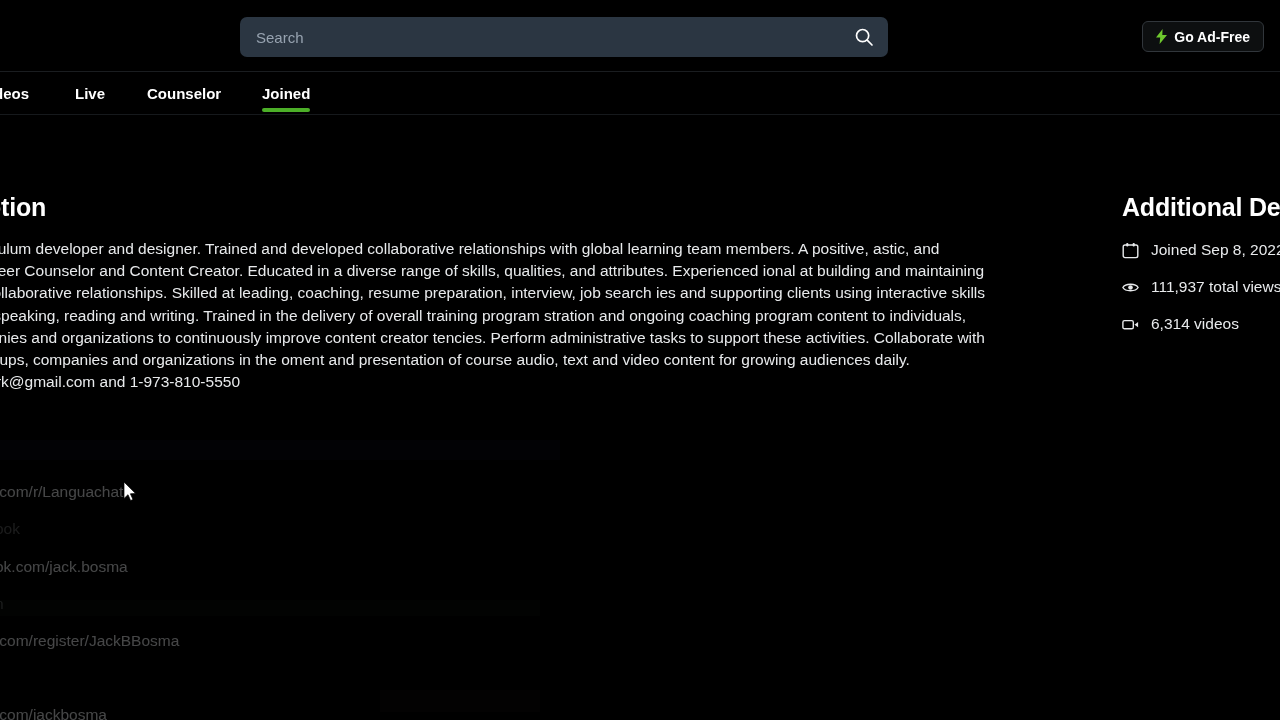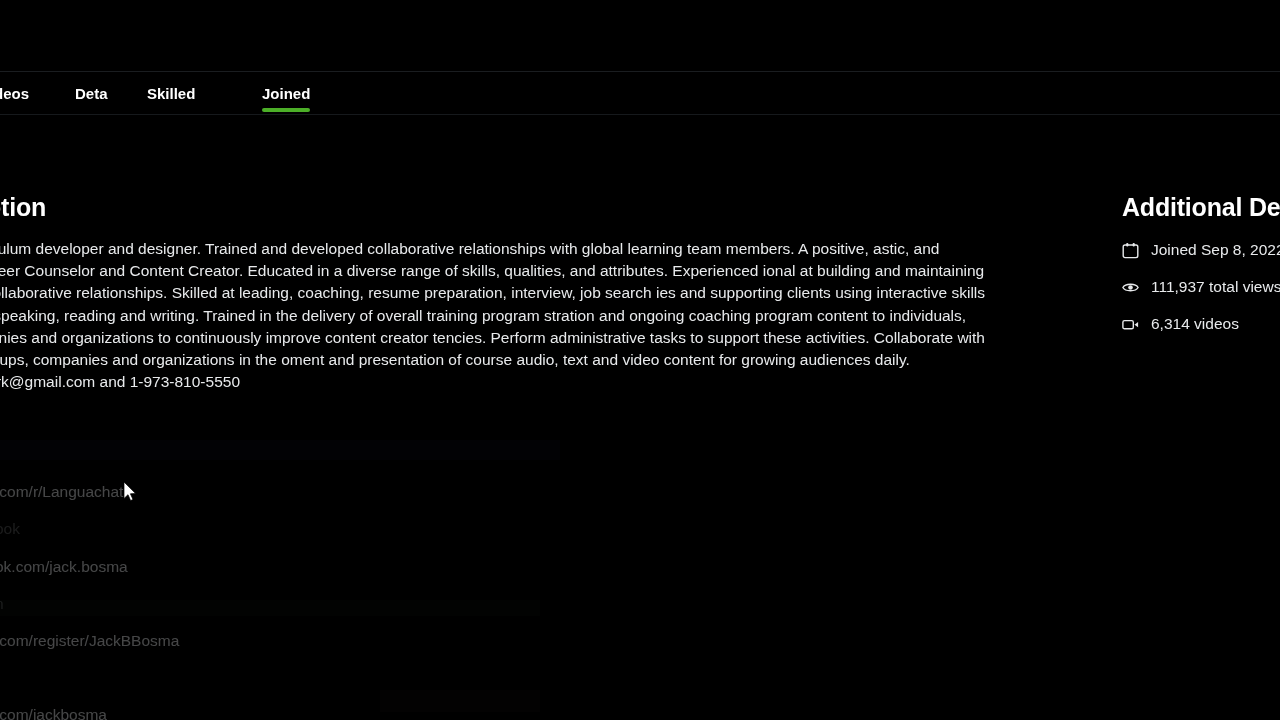--- a/index.html
+++ b/index.html
@@ -113,31 +113,52 @@
   
   .noise {
     position:absolute; pointer-events:none; opacity:0.055;
   }
 </style>
 </head>
 <body>
 
 <div id="stage">
 
+  <div class="header">
+
+    <div class="search-wrap">
+      <input class="search-input" type="text" placeholder="Search" style="">
+      <span class="search-icon">
+        <svg width="20" height="20" viewBox="0 0 20 20" fill="none">
+          <circle cx="8.6" cy="8.6" r="6.1" stroke="#ffffff" stroke-width="1.7"></circle>
+          <line x1="13.2" y1="13.2" x2="18" y2="18" stroke="#ffffff" stroke-width="1.7" stroke-linecap="round"></line>
+        </svg>
+      </span>
+    </div>
+
+    <div class="adfree-btn">
+      <span class="bolt">
+        <svg width="11" height="15" viewBox="0 0 11 15">
+            <polygon points="6.6,0 0,8.6 4.2,8.6 3.6,15 11,6.1 6.3,6.1" fill="#6ec82e"></polygon>
+          </svg>
+      </span>
+      <span>Go Ad-Free</span>
+    </div>
+  </div>
   <div class="header-divider"></div>
 
   <div class="navtabs">
     <div class="tab" style="left:-6px;">
       <span>deos</span>
     </div>
     <div class="tab" style="left:75px;">
-      <span>Deta</span>
+      <span>Live</span>
     </div>
     <div class="tab" style="left:147px;">
-      <span>Skilled</span>
+      <span>Counselor</span>
     </div>
     <div class="tab" style="left:262px;">
       <span>Joined</span>
       <span class="tab-underline"></span>
     </div>
   </div>
   <div class="nav-divider"></div>
 
   <div class="desc-heading">cription</div>
   <div class="desc-body">erienced curriculum developer and designer. Trained and developed collaborative relationships with global learning team members. A positive, astic, and competent Career Counselor and Content Creator. Educated in a diverse range of skills, qualities, and attributes. Experienced ional at building and maintaining international collaborative relationships. Skilled at leading, coaching, resume preparation, interview, job search ies and supporting clients using interactive skills with listening, speaking, reading and writing. Trained in the delivery of overall training program stration and ongoing coaching program content to individuals, groups, companies and organizations to continuously improve content creator tencies. Perform administrative tasks to support these activities. Collaborate with individuals, groups, companies and organizations in the oment and presentation of course audio, text and video content for growing audiences daily. tutorjacknetwork@gmail.com and 1-973-810-5550</div>

